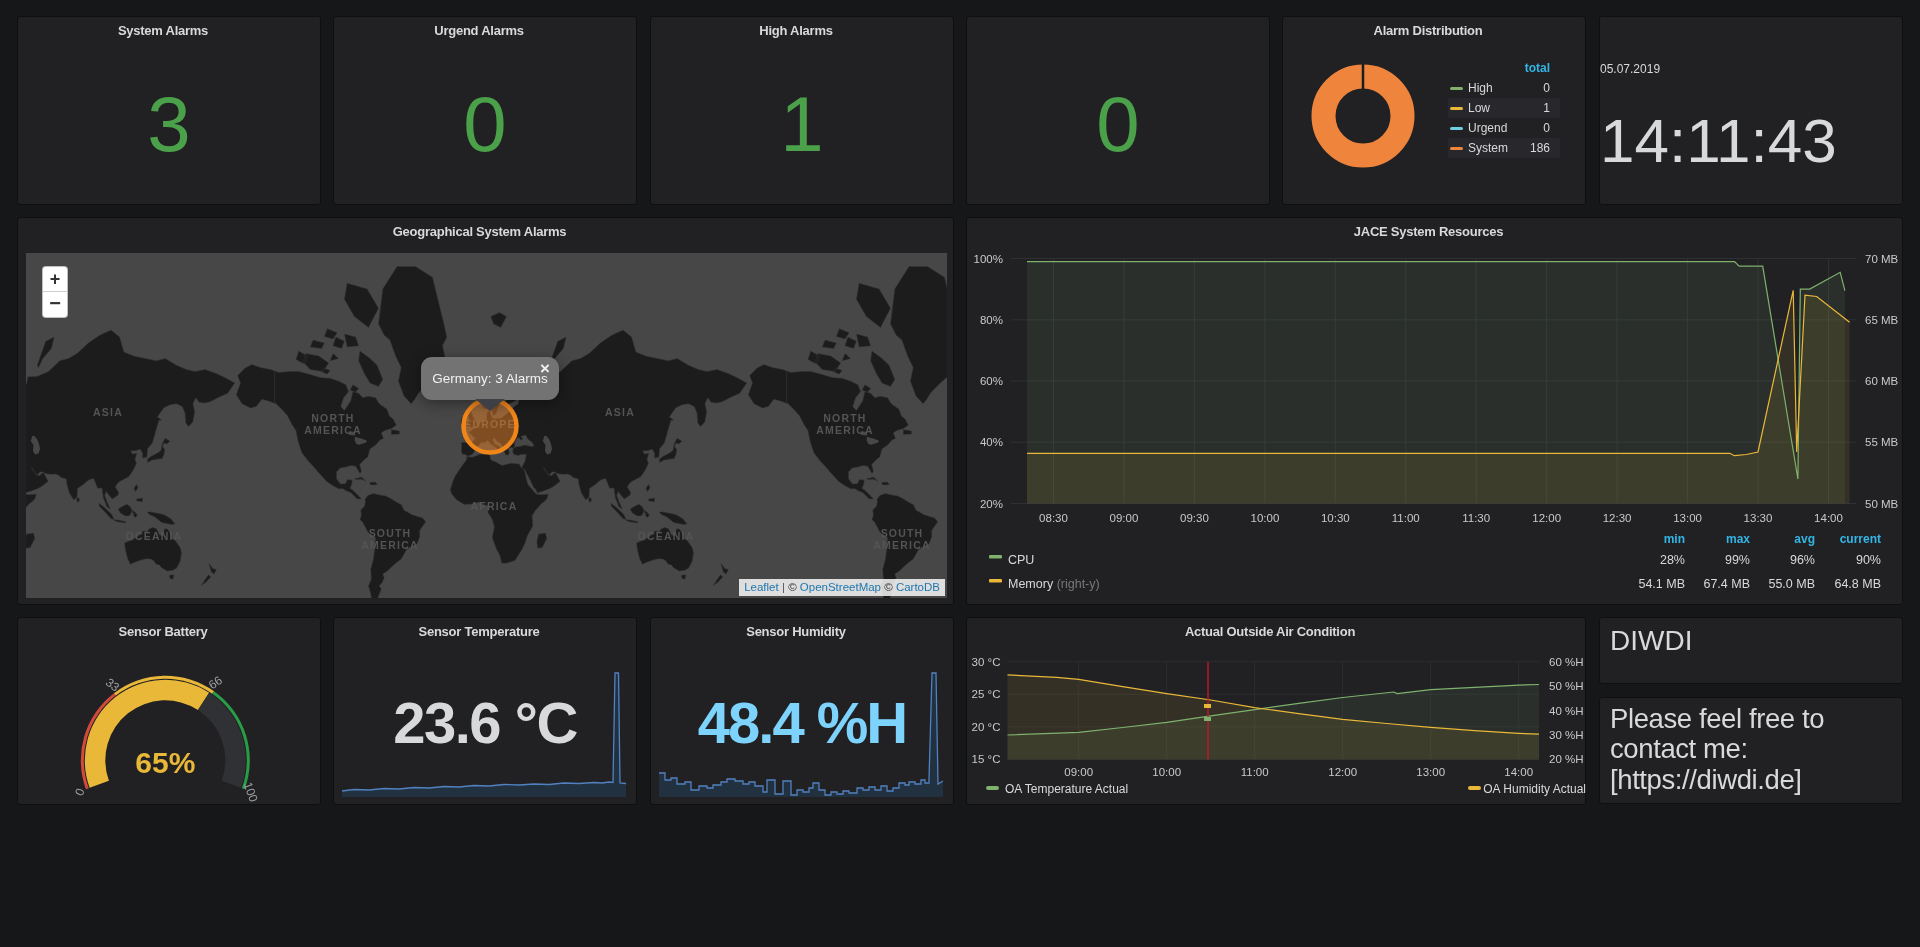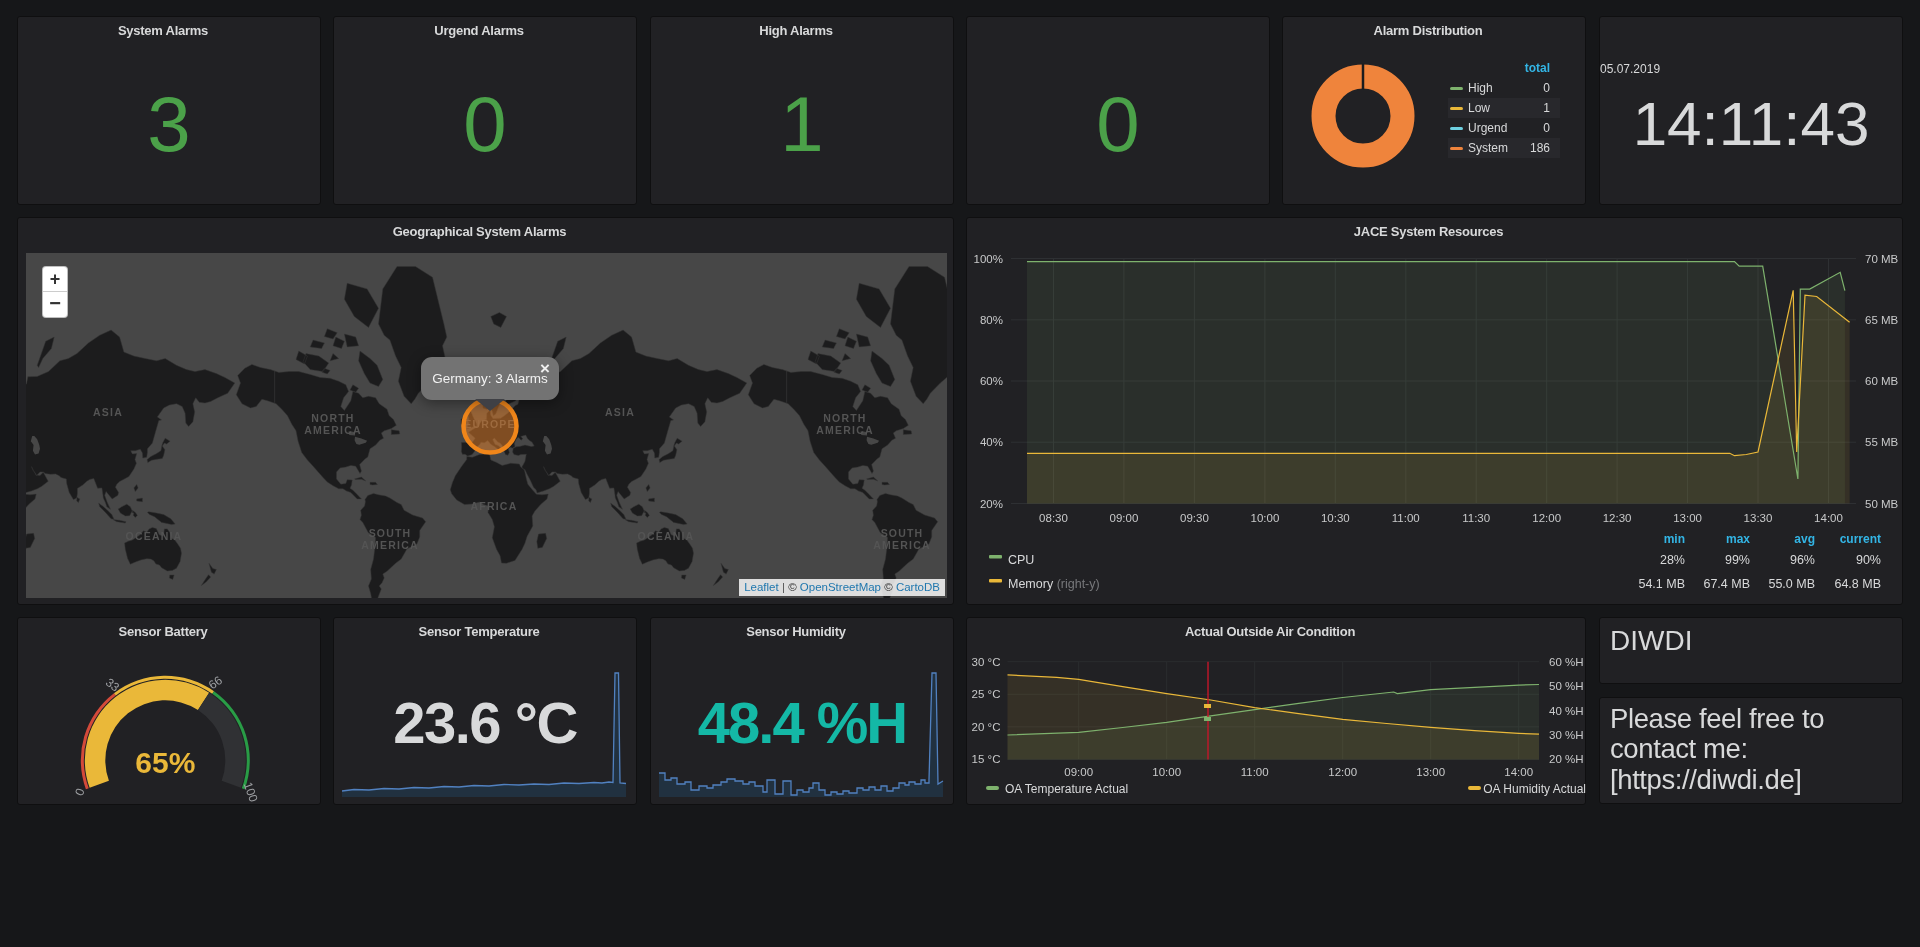--- a/index.html
+++ b/index.html
@@ -46,21 +46,21 @@
       </div>
       <div style="height:20px;line-height:20px;background:#28282c;font-size:12px;color:#d8d9da;position:relative">
         <span style="position:absolute;left:2px;top:8.5px;width:13px;height:3.5px;border-radius:1.5px;background:#EF843C"></span>
         <span style="position:absolute;left:20px">System</span>
         <span style="position:absolute;right:10px">186</span>
       </div>
     </div>
   </div>
 <div class="panel" style="left:1599px;top:16px;width:304px;height:189px">
     <div style="position:absolute;top:45px;left:0;right:0;text-align:left;color:#d8d9da;font-size:12px">05.07.2019</div>
-    <div style="position:absolute;top:71px;left:0;right:0;text-align:center;color:#d8d9da;font-size:62px">14:11:43</div>
+    <div style="position:absolute;top:88px;left:0;right:0;text-align:left;color:#d8d9da;font-size:62px">14:11:43</div>
   </div>
 <div class="panel" style="left:17px;top:217px;width:937px;height:388px">
     <div class="ptitle">Geographical System Alarms</div>
     <svg width="921" height="345" viewBox="0 0 921 345" xmlns="http://www.w3.org/2000/svg" style="position:absolute;left:8px;top:35px">
       <rect width="921" height="345" fill="#474747"></rect>
       <path d="M-297.5,130.0L-301.7,141.7L-296.0,150.7L-287.5,154.9L-281.8,153.5L-276.1,146.3L-270.4,147.8L-261.9,150.7L-256.2,156.2L-250.5,162.7L-246.3,171.1L-242.0,177.8L-239.9,188.2L-236.3,199.5L-230.6,206.9L-224.9,213.2L-219.2,219.7L-215.0,224.4L-210.7,229.0L-205.0,232.7L-199.3,235.7L-195.1,235.7L-191.5,237.9L-187.2,239.4L-183.7,243.0L-180.8,245.9L-176.6,245.9L-178.7,243.7L-181.6,240.8L-185.1,237.2L-188.0,235.2L-186.5,232.0L-185.8,227.0L-190.8,226.7L-192.2,230.5L-197.2,231.2L-201.5,225.9L-201.5,218.9L-197.9,214.9L-192.2,214.1L-187.2,212.4L-182.3,213.2L-178.0,220.5L-176.6,218.1L-178.4,211.6L-173.0,206.0L-170.2,203.9L-168.0,195.8L-162.4,192.1L-158.1,187.2L-154.5,185.2L-156.7,180.0L-153.8,177.8L-146.7,175.6L-141.7,172.3L-144.6,166.4L-148.8,162.7L-151.0,156.2L-158.8,150.7L-162.4,144.8L-169.5,143.3L-175.2,144.8L-179.4,140.2L-185.1,138.5L-187.2,147.8L-193.6,157.5L-197.2,153.5L-194.4,144.8L-189.4,138.5L-192.2,131.8L-199.3,128.2L-207.9,125.3L-217.8,124.5L-227.8,121.4L-239.2,118.6L-249.1,118.6L-259.1,119.4L-267.6,116.6L-277.6,114.5L-286.1,111.4L-293.2,115.3L-300.3,122.6Z M-148.1,87.1L-142.4,103.1L-136.8,114.5L-139.6,128.2L-133.9,143.3L-126.8,150.7L-123.2,146.3L-119.7,140.2L-109.7,130.0L-101.2,122.6L-94.1,116.6L-92.7,105.5L-95.5,92.8L-91.2,84.1L-94.1,70.9L-105.5,24.3L-122.5,13.5L-141.0,13.5L-155.2,35.9L-159.5,70.9L-153.8,82.3Z M-173.0,246.6L-170.2,242.5L-164.5,240.4L-159.5,241.8L-152.4,243.0L-148.1,245.1L-141.0,249.5L-136.8,251.6L-133.9,257.3L-125.4,262.0L-115.4,265.1L-112.3,268.7L-118.3,277.4L-118.3,284.0L-121.1,290.9L-131.1,296.0L-136.8,306.1L-142.4,310.3L-151.0,318.3L-155.2,321.1L-153.8,324.9L-156.0,329.8L-158.8,332.9L-156.7,336.0L-160.2,344.9L-160.9,352.1L-165.2,352.1L-167.3,340.4L-169.5,332.9L-166.6,325.9L-167.3,316.5L-164.5,306.1L-163.1,294.7L-162.4,284.5L-169.8,279.6L-175.2,269.4L-178.0,266.5L-176.6,262.3L-177.3,257.3L-173.4,253.0L-172.6,248.7Z M-71.2,203.4L-65.6,204.3L-58.5,201.5L-48.6,200.8L-47.2,206.9L-41.5,209.4L-35.8,212.4L-27.2,210.3L-18.7,211.1L-17.3,214.1L-13.7,216.5L-11.6,225.9L-10.2,231.2L-5.9,236.4L-1.6,241.2L4.0,241.8L10.2,241.1L9.0,245.9L2.6,251.6L-3.1,258.0L-5.9,263.0L-5.2,273.0L-10.9,283.3L-13.0,290.1L-15.9,296.3L-23.0,307.4L-31.5,310.3L-36.5,310.0L-37.9,302.8L-41.5,296.3L-45.7,284.8L-43.6,273.7L-45.7,266.5L-50.0,259.4L-49.3,253.0L-54.3,251.6L-58.5,249.0L-65.6,250.9L-73.5,251.6L-81.3,246.9L-86.3,240.8L-87.7,236.7L-85.6,229.7L-82.7,222.8L-76.3,213.2L-71.3,206.5Z M0.5,281.1L7.6,280.3L8.7,285.5L4.3,294.4L-0.2,295.2L-1.2,288.6Z M-76.6,189.4L-65.6,189.2L-62.8,185.2L-69.5,179.3L-65.6,176.7L-60.2,173.4L-56.4,168.1L-51.4,166.4L-51.1,160.2L-47.9,157.3L-47.4,161.9L-45.0,165.7L-37.2,165.2L-32.9,162.2L-27.2,157.5L-23.0,152.7L-20.1,151.3L-18.0,143.3L-14.4,136.9L-10.2,138.5L-5.2,132.5L0.5,131.1L1.9,123.8L11.2,123.4L22.5,118.6L33.9,107.8L42.4,105.5L51.0,100.6L62.4,90.0L73.7,82.3L85.1,77.1L93.6,84.1L97.9,99.1L107.9,103.1L119.2,105.5L130.6,107.8L139.2,105.5L150.5,112.3L160.5,116.6L169.0,118.6L179.0,116.6L190.4,120.6L198.9,124.5L208.8,130.0L201.7,140.2L191.8,144.8L184.7,148.4L179.0,150.1L173.3,149.3L169.7,144.8L166.9,150.7L168.7,158.9L166.9,168.8L162.6,173.4L159.8,170.0L159.1,160.2L156.2,153.5L150.5,150.7L143.4,152.1L137.7,154.9L131.3,163.9L135.6,166.9L132.8,167.6L129.2,180.0L126.4,190.1L121.4,195.8L121.4,199.5L120.7,204.3L116.8,205.1L116.4,199.9L114.3,196.2L109.3,197.7L104.7,197.7L106.4,200.9L110.7,200.6L109.0,206.5L110.4,210.3L107.9,216.0L102.9,223.6L97.9,226.2L93.6,228.5L90.8,231.2L89.4,234.2L92.6,239.4L91.9,242.3L86.2,245.9L83.7,243.0L80.1,238.6L78.7,242.3L81.3,249.5L84.4,256.2L80.8,253.7L79.4,249.5L77.3,245.1L76.6,239.4L75.9,234.9L71.6,235.2L67.8,225.5L63.8,226.4L60.9,228.2L56.7,232.0L51.4,235.4L51.4,240.8L50.7,245.1L47.4,246.6L43.2,239.4L40.7,230.5L40.3,225.9L36.8,225.1L35.0,224.4L33.2,222.8L29.6,220.9L24.7,221.3L19.0,220.5L17.6,218.9L14.0,218.9L10.4,222.8L9.0,219.7L6.9,217.3L5.5,213.6L8.3,218.9L10.0,222.0L14.0,222.4L17.3,219.2L20.4,225.1L22.2,228.2L19.0,230.8L15.4,233.5L11.4,235.7L5.5,237.9L-0.9,239.9L-1.9,236.7L-4.5,234.2L-7.6,227.4L-10.9,221.3L-13.3,216.2L-14.2,216.8L-16.2,214.1L-14.4,211.1L-13.0,208.2L-11.9,202.2L-11.6,201.3L-17.3,201.6L-19.7,202.5L-24.0,201.6L-25.4,199.0L-24.7,195.1L-21.6,193.8L-18.3,193.4L-13.0,192.1L-6.6,193.6L-3.8,193.0L-5.9,189.2L-8.8,187.2L-10.5,185.6L-12.3,182.1L-17.3,183.5L-15.2,185.6L-16.9,187.2L-19.7,184.2L-21.8,186.2L-23.7,190.5L-23.0,193.4L-25.4,195.1L-28.0,194.3L-29.7,195.8L-28.7,199.5L-30.1,202.2L-32.5,201.6L-35.1,195.3L-35.8,192.4L-37.9,190.1L-40.3,189.0L-43.6,185.0L-45.3,186.6L-42.9,191.5L-40.0,192.4L-36.8,195.3L-38.9,198.0L-40.0,199.7L-40.5,195.8L-43.6,193.4L-47.2,191.3L-50.3,187.6L-53.6,189.7L-57.1,189.2L-58.2,191.5L-62.1,194.9L-63.2,198.0L-65.9,201.6L-70.3,203.1L-72.8,201.3L-75.6,201.3L-76.6,198.6L-76.3,194.0Z M-70.6,175.4L-67.1,174.5L-61.0,172.7L-62.1,169.3L-64.9,163.9L-66.4,160.2L-68.5,156.7L-69.9,154.9L-72.0,158.9L-69.9,162.7L-69.2,166.4L-70.3,168.8L-68.5,170.0L-70.3,171.8Z M-77.0,171.1L-71.3,170.7L-71.2,165.7L-73.5,163.2L-77.0,166.4Z M-55.0,154.9L-55.7,144.8L-50.0,136.9L-44.3,130.0L-38.6,122.6L-31.5,116.6L-24.4,112.3L-18.0,115.7L-19.4,126.4L-22.3,131.8L-26.5,134.2L-31.5,134.2L-33.2,141.7L-36.5,144.8L-37.5,149.3L-40.0,154.9L-42.2,160.7L-44.6,162.7L-46.0,157.5L-47.9,153.5L-51.4,156.2Z M-30.4,151.3L-22.3,147.8L-20.8,140.2L-24.4,133.5L-26.8,135.2L-29.7,143.3L-32.5,148.4Z M-92.0,131.1L-84.1,129.0L-79.2,131.8L-80.6,137.6L-88.4,141.1L-93.4,136.9Z M139.2,185.2L144.1,188.2L140.6,191.1L138.4,190.1L136.3,193.0L138.9,196.8L137.7,202.2L136.3,205.5L131.3,206.2L125.6,207.2L121.8,209.6L121.1,206.5L124.9,203.4L130.6,200.6L134.9,197.7L136.0,192.1L137.0,189.2Z M72.7,250.2L76.6,253.0L82.3,258.0L85.8,261.6L88.0,266.3L85.1,265.8L79.4,259.4L73.7,253.7Z M86.8,266.5L93.6,267.3L100.0,268.7L99.3,270.1L90.8,268.7Z M92.2,255.9L94.4,260.1L99.3,263.0L103.6,262.7L106.2,258.0L104.3,253.7L100.8,251.2L95.8,253.7L93.6,255.2Z M106.4,257.3L109.3,259.4L111.4,262.3L109.3,264.4L107.2,262.3L107.9,260.1L106.2,259.4Z M122.8,258.7L130.6,260.1L137.7,261.6L144.8,265.8L149.1,270.9L145.6,271.6L140.6,270.4L135.6,269.4L128.5,263.7L123.5,261.6L121.4,259.4Z M107.9,234.9L110.7,231.5L112.1,234.9L109.3,238.6Z M110.7,245.9L116.4,245.1L116.4,248.7L110.7,248.0Z M98.6,290.1L99.3,296.3L101.5,305.2L104.3,311.2L109.3,309.1L115.0,306.9L120.7,305.7L124.9,306.1L127.8,307.8L129.9,310.9L133.5,312.1L135.6,314.7L141.3,318.0L146.3,317.4L150.5,315.2L154.1,308.6L155.5,300.3L154.5,295.2L151.7,290.9L148.8,287.0L145.3,285.2L143.8,279.6L141.3,275.9L138.4,275.9L137.4,283.3L133.2,281.8L130.3,275.6L126.4,274.5L123.2,275.9L120.7,279.3L117.5,277.8L114.3,281.5L111.1,284.0L106.4,287.0L102.2,288.3Z M143.8,322.0L148.1,322.0L146.7,326.5L143.4,324.9Z M183.0,310.3L186.8,315.6L190.4,316.5L188.2,321.1L185.4,319.2Z M182.5,321.7L184.7,323.9L180.4,328.8L175.4,332.5L179.0,326.8Z M-183.4,225.9L-176.6,224.1L-172.3,227.9L-176.6,226.2L-182.3,226.4Z M-168.0,229.3L-162.4,229.3L-160.6,231.5L-165.2,232.0L-168.0,231.5Z M-178.0,98.1L-168.0,105.5L-160.9,112.3L-155.2,126.4L-159.5,133.5L-168.0,130.0L-173.7,120.6L-179.4,107.8Z M-232.0,100.6L-219.2,103.1L-209.3,110.1L-215.0,118.6L-227.8,116.6L-234.9,108.8Z M-190.8,30.3L-170.9,35.9L-159.5,55.3L-169.5,74.4L-183.7,63.5L-193.6,46.2Z M-239.2,98.1L-230.6,103.1L-233.5,111.0L-242.0,106.4Z M-193.6,81.0L-182.3,84.1L-179.4,92.8L-190.8,93.9Z M-185.1,131.8L-179.4,135.2L-182.3,139.2L-188.0,136.9Z M-224.9,87.1L-213.6,90.0L-216.4,95.5L-227.8,93.9Z M-205.0,100.6L-199.3,105.5L-207.9,107.8Z M-202.2,84.1L-193.6,88.3L-196.5,95.5L-205.0,92.8Z M-210.7,75.8L-200.8,79.7L-205.0,85.9L-213.6,83.5Z M-213.6,115.3L-207.9,117.4L-210.7,121.0L-216.4,119.0Z M-146.7,176.7L-138.9,177.8L-138.2,181.0L-146.7,181.5Z M11.2,112.3L15.4,100.6L19.7,88.3L28.2,84.1L25.4,95.5L16.8,105.5L12.6,114.5Z M-47.2,63.5L-38.6,59.5L-31.5,63.5L-37.2,74.4L-44.3,70.9Z M51.0,244.4L53.8,245.9L52.4,249.5L50.7,248.0Z M214.5,130.0L210.3,141.7L216.0,150.7L224.5,154.9L230.2,153.5L235.9,146.3L241.6,147.8L250.1,150.7L255.8,156.2L261.5,162.7L265.7,171.1L270.0,177.8L272.1,188.2L275.7,199.5L281.4,206.9L287.1,213.2L292.8,219.7L297.0,224.4L301.3,229.0L307.0,232.7L312.7,235.7L316.9,235.7L320.5,237.9L324.8,239.4L328.3,243.0L331.2,245.9L335.4,245.9L333.3,243.7L330.4,240.8L326.9,237.2L324.0,235.2L325.5,232.0L326.2,227.0L321.2,226.7L319.8,230.5L314.8,231.2L310.5,225.9L310.5,218.9L314.1,214.9L319.8,214.1L324.8,212.4L329.7,213.2L334.0,220.5L335.4,218.1L333.6,211.6L339.0,206.0L341.8,203.9L344.0,195.8L349.6,192.1L353.9,187.2L357.5,185.2L355.3,180.0L358.2,177.8L365.3,175.6L370.3,172.3L367.4,166.4L363.2,162.7L361.0,156.2L353.2,150.7L349.6,144.8L342.5,143.3L336.8,144.8L332.6,140.2L326.9,138.5L324.8,147.8L318.4,157.5L314.8,153.5L317.6,144.8L322.6,138.5L319.8,131.8L312.7,128.2L304.1,125.3L294.2,124.5L284.2,121.4L272.8,118.6L262.9,118.6L252.9,119.4L244.4,116.6L234.4,114.5L225.9,111.4L218.8,115.3L211.7,122.6Z M363.9,87.1L369.6,103.1L375.2,114.5L372.4,128.2L378.1,143.3L385.2,150.7L388.8,146.3L392.3,140.2L402.3,130.0L410.8,122.6L417.9,116.6L419.3,105.5L416.5,92.8L420.8,84.1L417.9,70.9L406.5,24.3L389.5,13.5L371.0,13.5L356.8,35.9L352.5,70.9L358.2,82.3Z M339.0,246.6L341.8,242.5L347.5,240.4L352.5,241.8L359.6,243.0L363.9,245.1L371.0,249.5L375.2,251.6L378.1,257.3L386.6,262.0L396.6,265.1L399.7,268.7L393.7,277.4L393.7,284.0L390.9,290.9L380.9,296.0L375.2,306.1L369.6,310.3L361.0,318.3L356.8,321.1L358.2,324.9L356.0,329.8L353.2,332.9L355.3,336.0L351.8,344.9L351.1,352.1L346.8,352.1L344.7,340.4L342.5,332.9L345.4,325.9L344.7,316.5L347.5,306.1L348.9,294.7L349.6,284.5L342.2,279.6L336.8,269.4L334.0,266.5L335.4,262.3L334.7,257.3L338.6,253.0L339.4,248.7Z M440.8,203.4L446.4,204.3L453.5,201.5L463.4,200.8L464.8,206.9L470.5,209.4L476.2,212.4L484.8,210.3L493.3,211.1L494.7,214.1L498.3,216.5L500.4,225.9L501.8,231.2L506.1,236.4L510.4,241.2L516.0,241.8L522.2,241.1L521.0,245.9L514.6,251.6L508.9,258.0L506.1,263.0L506.8,273.0L501.1,283.3L499.0,290.1L496.1,296.3L489.0,307.4L480.5,310.3L475.5,310.0L474.1,302.8L470.5,296.3L466.3,284.8L468.4,273.7L466.3,266.5L462.0,259.4L462.7,253.0L457.7,251.6L453.5,249.0L446.4,250.9L438.5,251.6L430.7,246.9L425.7,240.8L424.3,236.7L426.4,229.7L429.3,222.8L435.7,213.2L440.7,206.5Z M512.5,281.1L519.6,280.3L520.7,285.5L516.3,294.4L511.8,295.2L510.8,288.6Z M435.4,189.4L446.4,189.2L449.2,185.2L442.5,179.3L446.4,176.7L451.8,173.4L455.6,168.1L460.6,166.4L460.9,160.2L464.1,157.3L464.6,161.9L467.0,165.7L474.8,165.2L479.1,162.2L484.8,157.5L489.0,152.7L491.9,151.3L494.0,143.3L497.6,136.9L501.8,138.5L506.8,132.5L512.5,131.1L513.9,123.8L523.2,123.4L534.5,118.6L545.9,107.8L554.4,105.5L563.0,100.6L574.4,90.0L585.7,82.3L597.1,77.1L605.6,84.1L609.9,99.1L619.9,103.1L631.2,105.5L642.6,107.8L651.2,105.5L662.5,112.3L672.5,116.6L681.0,118.6L691.0,116.6L702.4,120.6L710.9,124.5L720.8,130.0L713.7,140.2L703.8,144.8L696.7,148.4L691.0,150.1L685.3,149.3L681.7,144.8L678.9,150.7L680.7,158.9L678.9,168.8L674.6,173.4L671.8,170.0L671.1,160.2L668.2,153.5L662.5,150.7L655.4,152.1L649.7,154.9L643.3,163.9L647.6,166.9L644.8,167.6L641.2,180.0L638.4,190.1L633.4,195.8L633.4,199.5L632.7,204.3L628.8,205.1L628.4,199.9L626.3,196.2L621.3,197.7L616.7,197.7L618.4,200.9L622.7,200.6L621.0,206.5L622.4,210.3L619.9,216.0L614.9,223.6L609.9,226.2L605.6,228.5L602.8,231.2L601.4,234.2L604.6,239.4L603.9,242.3L598.2,245.9L595.7,243.0L592.1,238.6L590.7,242.3L593.3,249.5L596.4,256.2L592.8,253.7L591.4,249.5L589.3,245.1L588.6,239.4L587.9,234.9L583.6,235.2L579.8,225.5L575.8,226.4L572.9,228.2L568.7,232.0L563.4,235.4L563.4,240.8L562.7,245.1L559.4,246.6L555.2,239.4L552.7,230.5L552.3,225.9L548.8,225.1L547.0,224.4L545.2,222.8L541.6,220.9L536.7,221.3L531.0,220.5L529.6,218.9L526.0,218.9L522.4,222.8L521.0,219.7L518.9,217.3L517.5,213.6L520.3,218.9L522.0,222.0L526.0,222.4L529.3,219.2L532.4,225.1L534.2,228.2L531.0,230.8L527.4,233.5L523.4,235.7L517.5,237.9L511.1,239.9L510.1,236.7L507.5,234.2L504.4,227.4L501.1,221.3L498.7,216.2L497.8,216.8L495.8,214.1L497.6,211.1L499.0,208.2L500.1,202.2L500.4,201.3L494.7,201.6L492.3,202.5L488.0,201.6L486.6,199.0L487.3,195.1L490.4,193.8L493.7,193.4L499.0,192.1L505.4,193.6L508.2,193.0L506.1,189.2L503.2,187.2L501.5,185.6L499.7,182.1L494.7,183.5L496.8,185.6L495.1,187.2L492.3,184.2L490.2,186.2L488.3,190.5L489.0,193.4L486.6,195.1L484.0,194.3L482.3,195.8L483.3,199.5L481.9,202.2L479.5,201.6L476.9,195.3L476.2,192.4L474.1,190.1L471.7,189.0L468.4,185.0L466.7,186.6L469.1,191.5L472.0,192.4L475.2,195.3L473.1,198.0L472.0,199.7L471.5,195.8L468.4,193.4L464.8,191.3L461.7,187.6L458.4,189.7L454.9,189.2L453.8,191.5L449.9,194.9L448.8,198.0L446.1,201.6L441.7,203.1L439.2,201.3L436.4,201.3L435.4,198.6L435.7,194.0Z M441.4,175.4L444.9,174.5L451.0,172.7L449.9,169.3L447.1,163.9L445.6,160.2L443.5,156.7L442.1,154.9L440.0,158.9L442.1,162.7L442.8,166.4L441.7,168.8L443.5,170.0L441.7,171.8Z M435.0,171.1L440.7,170.7L440.8,165.7L438.5,163.2L435.0,166.4Z M457.0,154.9L456.3,144.8L462.0,136.9L467.7,130.0L473.4,122.6L480.5,116.6L487.6,112.3L494.0,115.7L492.6,126.4L489.7,131.8L485.5,134.2L480.5,134.2L478.8,141.7L475.5,144.8L474.5,149.3L472.0,154.9L469.8,160.7L467.4,162.7L466.0,157.5L464.1,153.5L460.6,156.2Z M481.6,151.3L489.7,147.8L491.2,140.2L487.6,133.5L485.2,135.2L482.3,143.3L479.5,148.4Z M420.0,131.1L427.9,129.0L432.8,131.8L431.4,137.6L423.6,141.1L418.6,136.9Z M651.2,185.2L656.1,188.2L652.6,191.1L650.4,190.1L648.3,193.0L650.9,196.8L649.7,202.2L648.3,205.5L643.3,206.2L637.6,207.2L633.8,209.6L633.1,206.5L636.9,203.4L642.6,200.6L646.9,197.7L648.0,192.1L649.0,189.2Z M584.7,250.2L588.6,253.0L594.3,258.0L597.8,261.6L600.0,266.3L597.1,265.8L591.4,259.4L585.7,253.7Z M598.8,266.5L605.6,267.3L612.0,268.7L611.3,270.1L602.8,268.7Z M604.2,255.9L606.4,260.1L611.3,263.0L615.6,262.7L618.2,258.0L616.3,253.7L612.8,251.2L607.8,253.7L605.6,255.2Z M618.4,257.3L621.3,259.4L623.4,262.3L621.3,264.4L619.2,262.3L619.9,260.1L618.2,259.4Z M634.8,258.7L642.6,260.1L649.7,261.6L656.8,265.8L661.1,270.9L657.6,271.6L652.6,270.4L647.6,269.4L640.5,263.7L635.5,261.6L633.4,259.4Z M619.9,234.9L622.7,231.5L624.1,234.9L621.3,238.6Z M622.7,245.9L628.4,245.1L628.4,248.7L622.7,248.0Z M610.6,290.1L611.3,296.3L613.5,305.2L616.3,311.2L621.3,309.1L627.0,306.9L632.7,305.7L636.9,306.1L639.8,307.8L641.9,310.9L645.5,312.1L647.6,314.7L653.3,318.0L658.3,317.4L662.5,315.2L666.1,308.6L667.5,300.3L666.5,295.2L663.7,290.9L660.8,287.0L657.3,285.2L655.8,279.6L653.3,275.9L650.4,275.9L649.4,283.3L645.2,281.8L642.3,275.6L638.4,274.5L635.2,275.9L632.7,279.3L629.5,277.8L626.3,281.5L623.1,284.0L618.4,287.0L614.2,288.3Z M655.8,322.0L660.1,322.0L658.7,326.5L655.4,324.9Z M695.0,310.3L698.8,315.6L702.4,316.5L700.2,321.1L697.4,319.2Z M694.5,321.7L696.7,323.9L692.4,328.8L687.4,332.5L691.0,326.8Z M328.6,225.9L335.4,224.1L339.7,227.9L335.4,226.2L329.7,226.4Z M344.0,229.3L349.6,229.3L351.4,231.5L346.8,232.0L344.0,231.5Z M334.0,98.1L344.0,105.5L351.1,112.3L356.8,126.4L352.5,133.5L344.0,130.0L338.3,120.6L332.6,107.8Z M280.0,100.6L292.8,103.1L302.7,110.1L297.0,118.6L284.2,116.6L277.1,108.8Z M321.2,30.3L341.1,35.9L352.5,55.3L342.5,74.4L328.3,63.5L318.4,46.2Z M272.8,98.1L281.4,103.1L278.5,111.0L270.0,106.4Z M318.4,81.0L329.7,84.1L332.6,92.8L321.2,93.9Z M326.9,131.8L332.6,135.2L329.7,139.2L324.0,136.9Z M287.1,87.1L298.4,90.0L295.6,95.5L284.2,93.9Z M307.0,100.6L312.7,105.5L304.1,107.8Z M309.8,84.1L318.4,88.3L315.5,95.5L307.0,92.8Z M301.3,75.8L311.2,79.7L307.0,85.9L298.4,83.5Z M298.4,115.3L304.1,117.4L301.3,121.0L295.6,119.0Z M365.3,176.7L373.1,177.8L373.8,181.0L365.3,181.5Z M523.2,112.3L527.4,100.6L531.7,88.3L540.2,84.1L537.4,95.5L528.8,105.5L524.6,114.5Z M464.8,63.5L473.4,59.5L480.5,63.5L474.8,74.4L467.7,70.9Z M563.0,244.4L565.8,245.9L564.4,249.5L562.7,248.0Z M726.5,130.0L722.3,141.7L728.0,150.7L736.5,154.9L742.2,153.5L747.9,146.3L753.6,147.8L762.1,150.7L767.8,156.2L773.5,162.7L777.7,171.1L782.0,177.8L784.1,188.2L787.7,199.5L793.4,206.9L799.1,213.2L804.8,219.7L809.0,224.4L813.3,229.0L819.0,232.7L824.7,235.7L828.9,235.7L832.5,237.9L836.8,239.4L840.3,243.0L843.2,245.9L847.4,245.9L845.3,243.7L842.4,240.8L838.9,237.2L836.0,235.2L837.5,232.0L838.2,227.0L833.2,226.7L831.8,230.5L826.8,231.2L822.5,225.9L822.5,218.9L826.1,214.9L831.8,214.1L836.8,212.4L841.7,213.2L846.0,220.5L847.4,218.1L845.6,211.6L851.0,206.0L853.8,203.9L856.0,195.8L861.6,192.1L865.9,187.2L869.5,185.2L867.3,180.0L870.2,177.8L877.3,175.6L882.3,172.3L879.4,166.4L875.2,162.7L873.0,156.2L865.2,150.7L861.6,144.8L854.5,143.3L848.8,144.8L844.6,140.2L838.9,138.5L836.8,147.8L830.4,157.5L826.8,153.5L829.6,144.8L834.6,138.5L831.8,131.8L824.7,128.2L816.1,125.3L806.2,124.5L796.2,121.4L784.8,118.6L774.9,118.6L764.9,119.4L756.4,116.6L746.4,114.5L737.9,111.4L730.8,115.3L723.7,122.6Z M875.9,87.1L881.6,103.1L887.2,114.5L884.4,128.2L890.1,143.3L897.2,150.7L900.8,146.3L904.3,140.2L914.3,130.0L922.8,122.6L929.9,116.6L931.3,105.5L928.5,92.8L932.8,84.1L929.9,70.9L918.5,24.3L901.5,13.5L883.0,13.5L868.8,35.9L864.5,70.9L870.2,82.3Z M851.0,246.6L853.8,242.5L859.5,240.4L864.5,241.8L871.6,243.0L875.9,245.1L883.0,249.5L887.2,251.6L890.1,257.3L898.6,262.0L908.6,265.1L911.7,268.7L905.7,277.4L905.7,284.0L902.9,290.9L892.9,296.0L887.2,306.1L881.6,310.3L873.0,318.3L868.8,321.1L870.2,324.9L868.0,329.8L865.2,332.9L867.3,336.0L863.8,344.9L863.1,352.1L858.8,352.1L856.7,340.4L854.5,332.9L857.4,325.9L856.7,316.5L859.5,306.1L860.9,294.7L861.6,284.5L854.2,279.6L848.8,269.4L846.0,266.5L847.4,262.3L846.7,257.3L850.6,253.0L851.4,248.7Z M952.8,203.4L958.4,204.3L965.5,201.5L975.4,200.8L976.8,206.9L982.5,209.4L988.2,212.4L996.8,210.3L1005.3,211.1L1006.7,214.1L1010.3,216.5L1012.4,225.9L1013.8,231.2L1018.1,236.4L1022.4,241.2L1028.0,241.8L1034.2,241.1L1033.0,245.9L1026.6,251.6L1020.9,258.0L1018.1,263.0L1018.8,273.0L1013.1,283.3L1011.0,290.1L1008.1,296.3L1001.0,307.4L992.5,310.3L987.5,310.0L986.1,302.8L982.5,296.3L978.3,284.8L980.4,273.7L978.3,266.5L974.0,259.4L974.7,253.0L969.7,251.6L965.5,249.0L958.4,250.9L950.5,251.6L942.7,246.9L937.7,240.8L936.3,236.7L938.4,229.7L941.3,222.8L947.7,213.2L952.7,206.5Z M1024.5,281.1L1031.6,280.3L1032.7,285.5L1028.3,294.4L1023.8,295.2L1022.8,288.6Z M947.4,189.4L958.4,189.2L961.2,185.2L954.5,179.3L958.4,176.7L963.8,173.4L967.6,168.1L972.6,166.4L972.9,160.2L976.1,157.3L976.6,161.9L979.0,165.7L986.8,165.2L991.1,162.2L996.8,157.5L1001.0,152.7L1003.9,151.3L1006.0,143.3L1009.6,136.9L1013.8,138.5L1018.8,132.5L1024.5,131.1L1025.9,123.8L1035.2,123.4L1046.5,118.6L1057.9,107.8L1066.4,105.5L1075.0,100.6L1086.4,90.0L1097.7,82.3L1109.1,77.1L1117.6,84.1L1121.9,99.1L1131.9,103.1L1143.2,105.5L1154.6,107.8L1163.2,105.5L1174.5,112.3L1184.5,116.6L1193.0,118.6L1203.0,116.6L1214.4,120.6L1222.9,124.5L1232.8,130.0L1225.7,140.2L1215.8,144.8L1208.7,148.4L1203.0,150.1L1197.3,149.3L1193.7,144.8L1190.9,150.7L1192.7,158.9L1190.9,168.8L1186.6,173.4L1183.8,170.0L1183.1,160.2L1180.2,153.5L1174.5,150.7L1167.4,152.1L1161.7,154.9L1155.3,163.9L1159.6,166.9L1156.8,167.6L1153.2,180.0L1150.4,190.1L1145.4,195.8L1145.4,199.5L1144.7,204.3L1140.8,205.1L1140.4,199.9L1138.3,196.2L1133.3,197.7L1128.7,197.7L1130.4,200.9L1134.7,200.6L1133.0,206.5L1134.4,210.3L1131.9,216.0L1126.9,223.6L1121.9,226.2L1117.6,228.5L1114.8,231.2L1113.4,234.2L1116.6,239.4L1115.9,242.3L1110.2,245.9L1107.7,243.0L1104.1,238.6L1102.7,242.3L1105.3,249.5L1108.4,256.2L1104.8,253.7L1103.4,249.5L1101.3,245.1L1100.6,239.4L1099.9,234.9L1095.6,235.2L1091.8,225.5L1087.8,226.4L1084.9,228.2L1080.7,232.0L1075.4,235.4L1075.4,240.8L1074.7,245.1L1071.4,246.6L1067.2,239.4L1064.7,230.5L1064.3,225.9L1060.8,225.1L1059.0,224.4L1057.2,222.8L1053.6,220.9L1048.7,221.3L1043.0,220.5L1041.6,218.9L1038.0,218.9L1034.4,222.8L1033.0,219.7L1030.9,217.3L1029.5,213.6L1032.3,218.9L1034.0,222.0L1038.0,222.4L1041.3,219.2L1044.4,225.1L1046.2,228.2L1043.0,230.8L1039.4,233.5L1035.4,235.7L1029.5,237.9L1023.1,239.9L1022.1,236.7L1019.5,234.2L1016.4,227.4L1013.1,221.3L1010.7,216.2L1009.8,216.8L1007.8,214.1L1009.6,211.1L1011.0,208.2L1012.1,202.2L1012.4,201.3L1006.7,201.6L1004.3,202.5L1000.0,201.6L998.6,199.0L999.3,195.1L1002.4,193.8L1005.7,193.4L1011.0,192.1L1017.4,193.6L1020.2,193.0L1018.1,189.2L1015.2,187.2L1013.5,185.6L1011.7,182.1L1006.7,183.5L1008.8,185.6L1007.1,187.2L1004.3,184.2L1002.2,186.2L1000.3,190.5L1001.0,193.4L998.6,195.1L996.0,194.3L994.3,195.8L995.3,199.5L993.9,202.2L991.5,201.6L988.9,195.3L988.2,192.4L986.1,190.1L983.7,189.0L980.4,185.0L978.7,186.6L981.1,191.5L984.0,192.4L987.2,195.3L985.1,198.0L984.0,199.7L983.5,195.8L980.4,193.4L976.8,191.3L973.7,187.6L970.4,189.7L966.9,189.2L965.8,191.5L961.9,194.9L960.8,198.0L958.1,201.6L953.7,203.1L951.2,201.3L948.4,201.3L947.4,198.6L947.7,194.0Z M953.4,175.4L956.9,174.5L963.0,172.7L961.9,169.3L959.1,163.9L957.6,160.2L955.5,156.7L954.1,154.9L952.0,158.9L954.1,162.7L954.8,166.4L953.7,168.8L955.5,170.0L953.7,171.8Z M947.0,171.1L952.7,170.7L952.8,165.7L950.5,163.2L947.0,166.4Z M969.0,154.9L968.3,144.8L974.0,136.9L979.7,130.0L985.4,122.6L992.5,116.6L999.6,112.3L1006.0,115.7L1004.6,126.4L1001.7,131.8L997.5,134.2L992.5,134.2L990.8,141.7L987.5,144.8L986.5,149.3L984.0,154.9L981.8,160.7L979.4,162.7L978.0,157.5L976.1,153.5L972.6,156.2Z M993.6,151.3L1001.7,147.8L1003.2,140.2L999.6,133.5L997.2,135.2L994.3,143.3L991.5,148.4Z M932.0,131.1L939.9,129.0L944.8,131.8L943.4,137.6L935.6,141.1L930.6,136.9Z M1163.2,185.2L1168.1,188.2L1164.6,191.1L1162.4,190.1L1160.3,193.0L1162.9,196.8L1161.7,202.2L1160.3,205.5L1155.3,206.2L1149.6,207.2L1145.8,209.6L1145.1,206.5L1148.9,203.4L1154.6,200.6L1158.9,197.7L1160.0,192.1L1161.0,189.2Z M1096.7,250.2L1100.6,253.0L1106.3,258.0L1109.8,261.6L1112.0,266.3L1109.1,265.8L1103.4,259.4L1097.7,253.7Z M1110.8,266.5L1117.6,267.3L1124.0,268.7L1123.3,270.1L1114.8,268.7Z M1116.2,255.9L1118.4,260.1L1123.3,263.0L1127.6,262.7L1130.2,258.0L1128.3,253.7L1124.8,251.2L1119.8,253.7L1117.6,255.2Z M1130.4,257.3L1133.3,259.4L1135.4,262.3L1133.3,264.4L1131.2,262.3L1131.9,260.1L1130.2,259.4Z M1146.8,258.7L1154.6,260.1L1161.7,261.6L1168.8,265.8L1173.1,270.9L1169.6,271.6L1164.6,270.4L1159.6,269.4L1152.5,263.7L1147.5,261.6L1145.4,259.4Z M1131.9,234.9L1134.7,231.5L1136.1,234.9L1133.3,238.6Z M1134.7,245.9L1140.4,245.1L1140.4,248.7L1134.7,248.0Z M1122.6,290.1L1123.3,296.3L1125.5,305.2L1128.3,311.2L1133.3,309.1L1139.0,306.9L1144.7,305.7L1148.9,306.1L1151.8,307.8L1153.9,310.9L1157.5,312.1L1159.6,314.7L1165.3,318.0L1170.3,317.4L1174.5,315.2L1178.1,308.6L1179.5,300.3L1178.5,295.2L1175.7,290.9L1172.8,287.0L1169.3,285.2L1167.8,279.6L1165.3,275.9L1162.4,275.9L1161.4,283.3L1157.2,281.8L1154.3,275.6L1150.4,274.5L1147.2,275.9L1144.7,279.3L1141.5,277.8L1138.3,281.5L1135.1,284.0L1130.4,287.0L1126.2,288.3Z M1167.8,322.0L1172.1,322.0L1170.7,326.5L1167.4,324.9Z M1207.0,310.3L1210.8,315.6L1214.4,316.5L1212.2,321.1L1209.4,319.2Z M1206.5,321.7L1208.7,323.9L1204.4,328.8L1199.4,332.5L1203.0,326.8Z M840.6,225.9L847.4,224.1L851.7,227.9L847.4,226.2L841.7,226.4Z M856.0,229.3L861.6,229.3L863.4,231.5L858.8,232.0L856.0,231.5Z M846.0,98.1L856.0,105.5L863.1,112.3L868.8,126.4L864.5,133.5L856.0,130.0L850.3,120.6L844.6,107.8Z M792.0,100.6L804.8,103.1L814.7,110.1L809.0,118.6L796.2,116.6L789.1,108.8Z M833.2,30.3L853.1,35.9L864.5,55.3L854.5,74.4L840.3,63.5L830.4,46.2Z M784.8,98.1L793.4,103.1L790.5,111.0L782.0,106.4Z M830.4,81.0L841.7,84.1L844.6,92.8L833.2,93.9Z M838.9,131.8L844.6,135.2L841.7,139.2L836.0,136.9Z M799.1,87.1L810.4,90.0L807.6,95.5L796.2,93.9Z M819.0,100.6L824.7,105.5L816.1,107.8Z M821.8,84.1L830.4,88.3L827.5,95.5L819.0,92.8Z M813.3,75.8L823.2,79.7L819.0,85.9L810.4,83.5Z M810.4,115.3L816.1,117.4L813.3,121.0L807.6,119.0Z M877.3,176.7L885.1,177.8L885.8,181.0L877.3,181.5Z M1035.2,112.3L1039.4,100.6L1043.7,88.3L1052.2,84.1L1049.4,95.5L1040.8,105.5L1036.6,114.5Z M976.8,63.5L985.4,59.5L992.5,63.5L986.8,74.4L979.7,70.9Z M1075.0,244.4L1077.8,245.9L1076.4,249.5L1074.7,248.0Z" fill="#1c1c1d" stroke="#343434" stroke-width="0.5"></path>
 <path d="M8.3,183.1L11.2,186.2L13.3,192.1L14.0,195.8L12.6,200.4L9.0,201.6L6.9,197.7L7.6,192.1L4.8,188.2L6.2,183.1Z M-189.4,178.3L-183.0,178.9L-183.0,182.5L-188.7,182.1Z M-183.0,183.7L-176.6,185.6L-170.9,187.8L-172.3,189.7L-178.7,191.7L-181.6,190.9L-183.4,187.2Z M520.3,183.1L523.2,186.2L525.3,192.1L526.0,195.8L524.6,200.4L521.0,201.6L518.9,197.7L519.6,192.1L516.8,188.2L518.2,183.1Z M322.6,178.3L329.0,178.9L329.0,182.5L323.3,182.1Z M329.0,183.7L335.4,185.6L341.1,187.8L339.7,189.7L333.3,191.7L330.4,190.9L328.6,187.2Z M1032.3,183.1L1035.2,186.2L1037.3,192.1L1038.0,195.8L1036.6,200.4L1033.0,201.6L1030.9,197.7L1031.6,192.1L1028.8,188.2L1030.2,183.1Z M834.6,178.3L841.0,178.9L841.0,182.5L835.3,182.1Z M841.0,183.7L847.4,185.6L853.1,187.8L851.7,189.7L845.3,191.7L842.4,190.9L840.6,187.2Z" fill="#474747"></path>
       <line x1="-263.3" y1="117.4" x2="-263.3" y2="149.8" stroke="#3c3d3c" stroke-width="0.6"></line>
       <line x1="248.7" y1="117.4" x2="248.7" y2="149.8" stroke="#3c3d3c" stroke-width="0.6"></line>
       <line x1="760.7" y1="117.4" x2="760.7" y2="149.8" stroke="#3c3d3c" stroke-width="0.6"></line>
@@ -177,21 +177,21 @@
       <polyline points="8.0,173.0 20.0,171.5 35.0,172.0 50.0,170.5 65.0,171.0 80.0,169.5 95.0,170.0 110.0,168.5 125.0,169.0 140.0,167.5 155.0,168.0 170.0,166.5 185.0,167.0 200.0,166.0 215.0,166.5 230.0,165.0 245.0,165.5 260.0,164.5 268.0,165.0 275.0,164.0 279.0,164.5 281.0,55.0 284.5,55.0 286.0,165.0 292.0,165.5" fill="none" stroke="#5181c0" stroke-width="1.3"></polyline>
     </svg>
     <div class="bigstat" style="top:76px;font-size:58px;line-height:58px;letter-spacing:-1.5px;color:#d8d9da">23.6 °C</div>
   </div>
 <div class="panel" style="left:650px;top:617px;width:304px;height:188px">
     <div class="ptitle">Sensor Humidity</div>
     <svg width="304" height="188" xmlns="http://www.w3.org/2000/svg" style="position:absolute;top:0;left:0">
       <polygon points="8.0,179 8.0,155.0 14.0,155.0 14.0,162.0 20.0,162.0 20.0,160.0 26.0,160.0 26.0,166.0 34.0,166.0 34.0,164.0 40.0,164.0 40.0,172.0 48.0,172.0 48.0,168.0 56.0,168.0 56.0,170.0 62.0,170.0 62.0,167.0 70.0,167.0 70.0,164.0 76.0,164.0 76.0,161.0 84.0,161.0 84.0,163.0 92.0,163.0 92.0,166.0 98.0,166.0 98.0,164.0 104.0,164.0 104.0,168.0 112.0,168.0 112.0,174.0 116.0,174.0 116.0,162.0 120.0,162.0 120.0,162.0 124.0,162.0 124.0,176.0 128.0,176.0 128.0,176.0 132.0,176.0 132.0,163.0 136.0,163.0 136.0,163.0 140.0,163.0 140.0,177.0 146.0,177.0 146.0,172.0 152.0,172.0 152.0,174.0 158.0,174.0 158.0,170.0 162.0,170.0 162.0,165.0 168.0,165.0 168.0,172.0 174.0,172.0 174.0,177.0 180.0,177.0 180.0,174.0 186.0,174.0 186.0,176.0 192.0,176.0 192.0,173.0 198.0,173.0 198.0,175.0 206.0,175.0 206.0,170.0 212.0,170.0 212.0,172.0 218.0,172.0 218.0,169.0 224.0,169.0 224.0,172.0 230.0,172.0 230.0,168.0 236.0,168.0 236.0,173.0 242.0,173.0 242.0,170.0 248.0,170.0 248.0,165.0 254.0,165.0 254.0,167.0 258.0,167.0 258.0,164.0 264.0,164.0 264.0,166.0 270.0,166.0 270.0,162.0 274.0,162.0 274.0,165.0 278.0,165.0 278.0,162.0 281.0,55.0 285.0,55.0 287.0,166.0 292.0,163.0 292.0,179" fill="rgba(31,120,193,0.18)"></polygon>
       <polyline points="8.0,155.0 14.0,155.0 14.0,162.0 20.0,162.0 20.0,160.0 26.0,160.0 26.0,166.0 34.0,166.0 34.0,164.0 40.0,164.0 40.0,172.0 48.0,172.0 48.0,168.0 56.0,168.0 56.0,170.0 62.0,170.0 62.0,167.0 70.0,167.0 70.0,164.0 76.0,164.0 76.0,161.0 84.0,161.0 84.0,163.0 92.0,163.0 92.0,166.0 98.0,166.0 98.0,164.0 104.0,164.0 104.0,168.0 112.0,168.0 112.0,174.0 116.0,174.0 116.0,162.0 120.0,162.0 120.0,162.0 124.0,162.0 124.0,176.0 128.0,176.0 128.0,176.0 132.0,176.0 132.0,163.0 136.0,163.0 136.0,163.0 140.0,163.0 140.0,177.0 146.0,177.0 146.0,172.0 152.0,172.0 152.0,174.0 158.0,174.0 158.0,170.0 162.0,170.0 162.0,165.0 168.0,165.0 168.0,172.0 174.0,172.0 174.0,177.0 180.0,177.0 180.0,174.0 186.0,174.0 186.0,176.0 192.0,176.0 192.0,173.0 198.0,173.0 198.0,175.0 206.0,175.0 206.0,170.0 212.0,170.0 212.0,172.0 218.0,172.0 218.0,169.0 224.0,169.0 224.0,172.0 230.0,172.0 230.0,168.0 236.0,168.0 236.0,173.0 242.0,173.0 242.0,170.0 248.0,170.0 248.0,165.0 254.0,165.0 254.0,167.0 258.0,167.0 258.0,164.0 264.0,164.0 264.0,166.0 270.0,166.0 270.0,162.0 274.0,162.0 274.0,165.0 278.0,165.0 278.0,162.0 281.0,55.0 285.0,55.0 287.0,166.0 292.0,163.0" fill="none" stroke="#5181c0" stroke-width="1.3"></polyline>
     </svg>
-    <div class="bigstat" style="top:76px;font-size:58px;line-height:58px;letter-spacing:-2px;color:#14b8a6">48.4 %H</div>
+    <div class="bigstat" style="top:76px;font-size:58px;line-height:58px;letter-spacing:-2px;color:#7dd3fc">48.4 %H</div>
   </div>
 <div class="panel" style="left:966px;top:617px;width:620px;height:188px">
     <div class="ptitle">Actual Outside Air Condition</div>
     <svg width="620" height="188" xmlns="http://www.w3.org/2000/svg" style="position:absolute;top:0;left:0">
       <line x1="40.5" y1="43.7" x2="572" y2="43.7" stroke="#2b2d2f"></line>
       <line x1="40.5" y1="76.3" x2="572" y2="76.3" stroke="#2b2d2f"></line>
       <line x1="40.5" y1="108.8" x2="572" y2="108.8" stroke="#2b2d2f"></line>
       <line x1="40.5" y1="141.4" x2="572" y2="141.4" stroke="#2b2d2f"></line>
       <line x1="111.7" y1="43.7" x2="111.7" y2="141.4" stroke="#2b2d2f"></line>
       <line x1="199.7" y1="43.7" x2="199.7" y2="141.4" stroke="#2b2d2f"></line>

